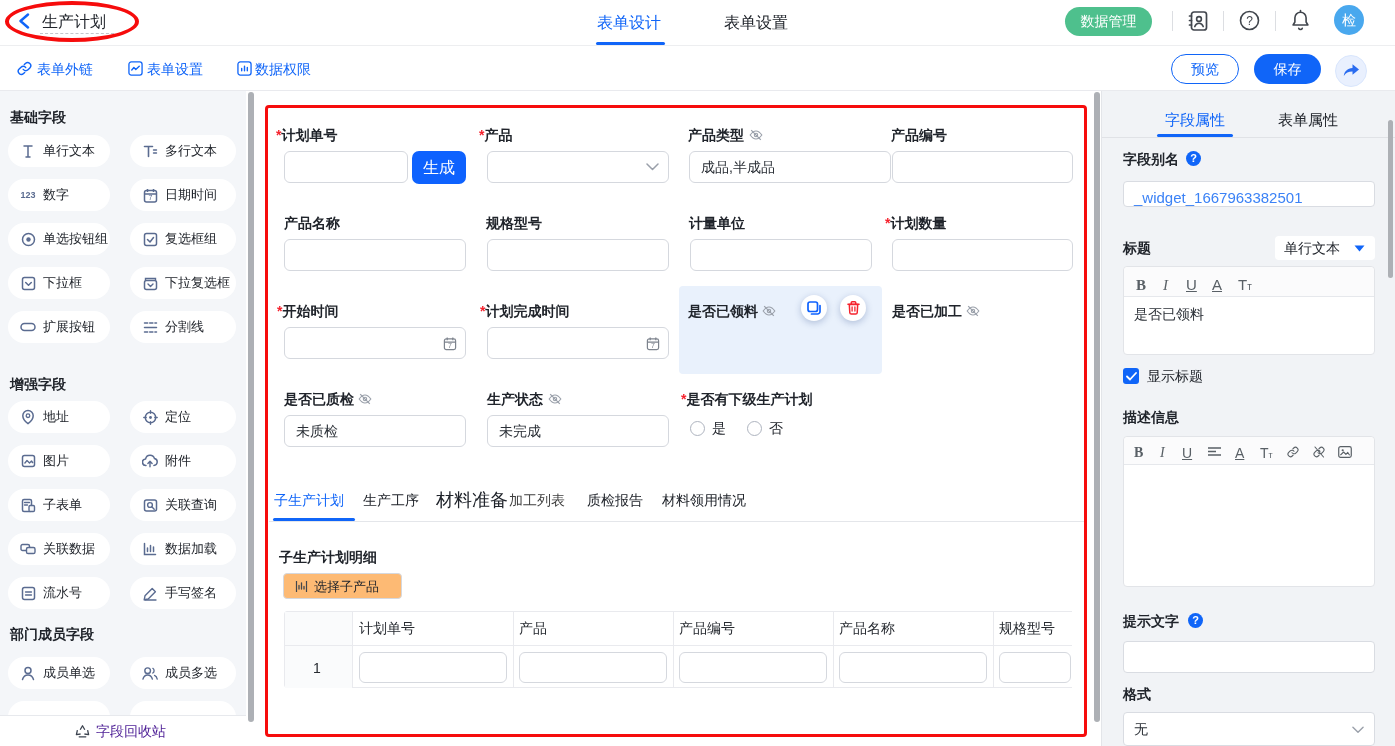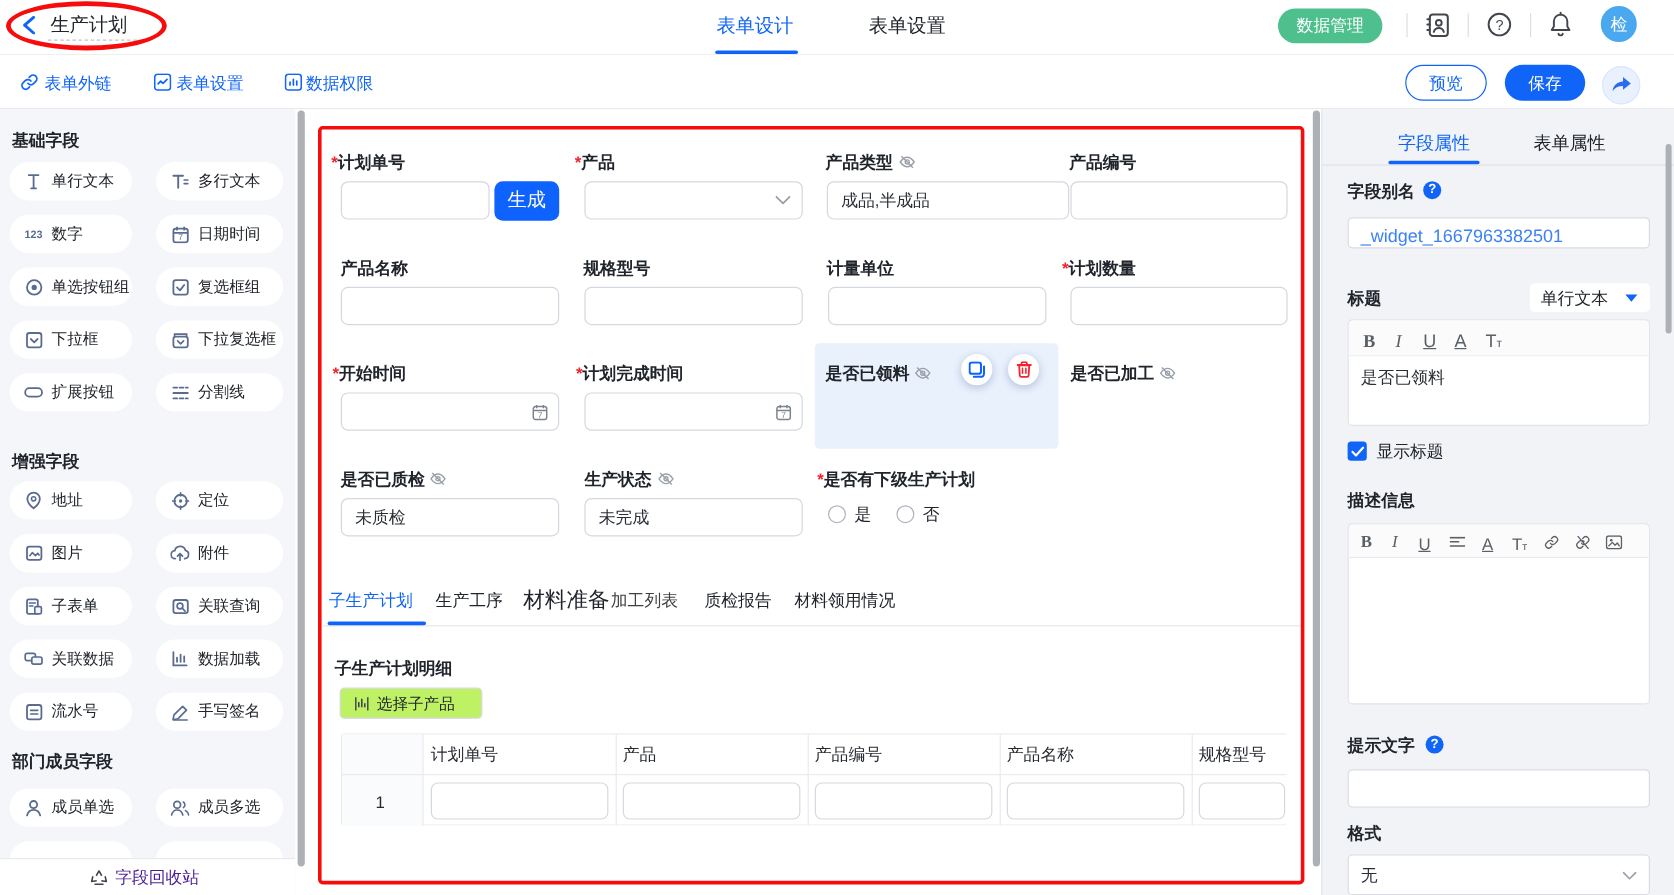--- a/index.html
+++ b/index.html
@@ -333,21 +333,21 @@
 <div class="abs" style="left:274px;top:492px;font-size:14px;color:#1065f8;height:17px;line-height:17px">子生产计划</div>
 <div class="abs" style="left:363px;top:492px;font-size:14px;color:#20242b;height:17px;line-height:17px">生产工序</div>
 <div class="abs" style="left:436px;top:492px;font-size:18px;color:#20242b;height:17px;line-height:17px">材料准备</div>
 <div class="abs" style="left:509px;top:492px;font-size:14px;color:#404040;height:17px;line-height:17px">加工列表</div>
 <div class="abs" style="left:587px;top:492px;font-size:14px;color:#20242b;height:17px;line-height:17px">质检报告</div>
 <div class="abs" style="left:662px;top:492px;font-size:14px;color:#20242b;height:17px;line-height:17px">材料领用情况</div>
 <div class="abs" style="left:269px;top:521px;width:815px;height:1px;background:#e4e6ea"></div>
 <div class="abs" style="left:273px;top:518px;width:82px;height:3px;background:#1065f8;border-radius:2px"></div>
 
 <div class="abs" style="left:279px;top:549px;font-size:14px;font-weight:700;color:#20242b;height:17px;line-height:17px">子生产计划明细</div>
-<div class="abs" style="left:283px;top:573px;width:119px;height:26px;border:1px solid #d5d8de;border-radius:4px;background:#bef264">
+<div class="abs" style="left:283px;top:573px;width:119px;height:26px;border:1px solid #d5d8de;border-radius:4px;background:#fdba74">
   <svg class="abs" style="left:11px;top:6px" width="13" height="13" viewBox="0 0 13 13">
         <path d="M1.5 1v11M11.5 1v11" stroke="#41464d" stroke-width="1.2"></path>
         <path d="M4 9V5.5M6.5 9V2.8M9 9V6.5" stroke="#41464d" stroke-width="1.3" stroke-linecap="round"></path>
       </svg>
   <div class="abs" style="left:30px;top:5px;font-size:13px;color:#20242b;height:16px;line-height:16px">选择子产品</div>
 </div>
 
 <div class="abs" style="left:284px;top:611px;width:788px;height:77px;overflow:hidden">
   <div class="abs" style="left:0;top:0;width:868px;height:77px;border:1px solid #e9eaee;border-radius:3px">
         <div class="abs" style="left:0;top:0;width:67px;height:77px;background:#fafbfc"></div>

